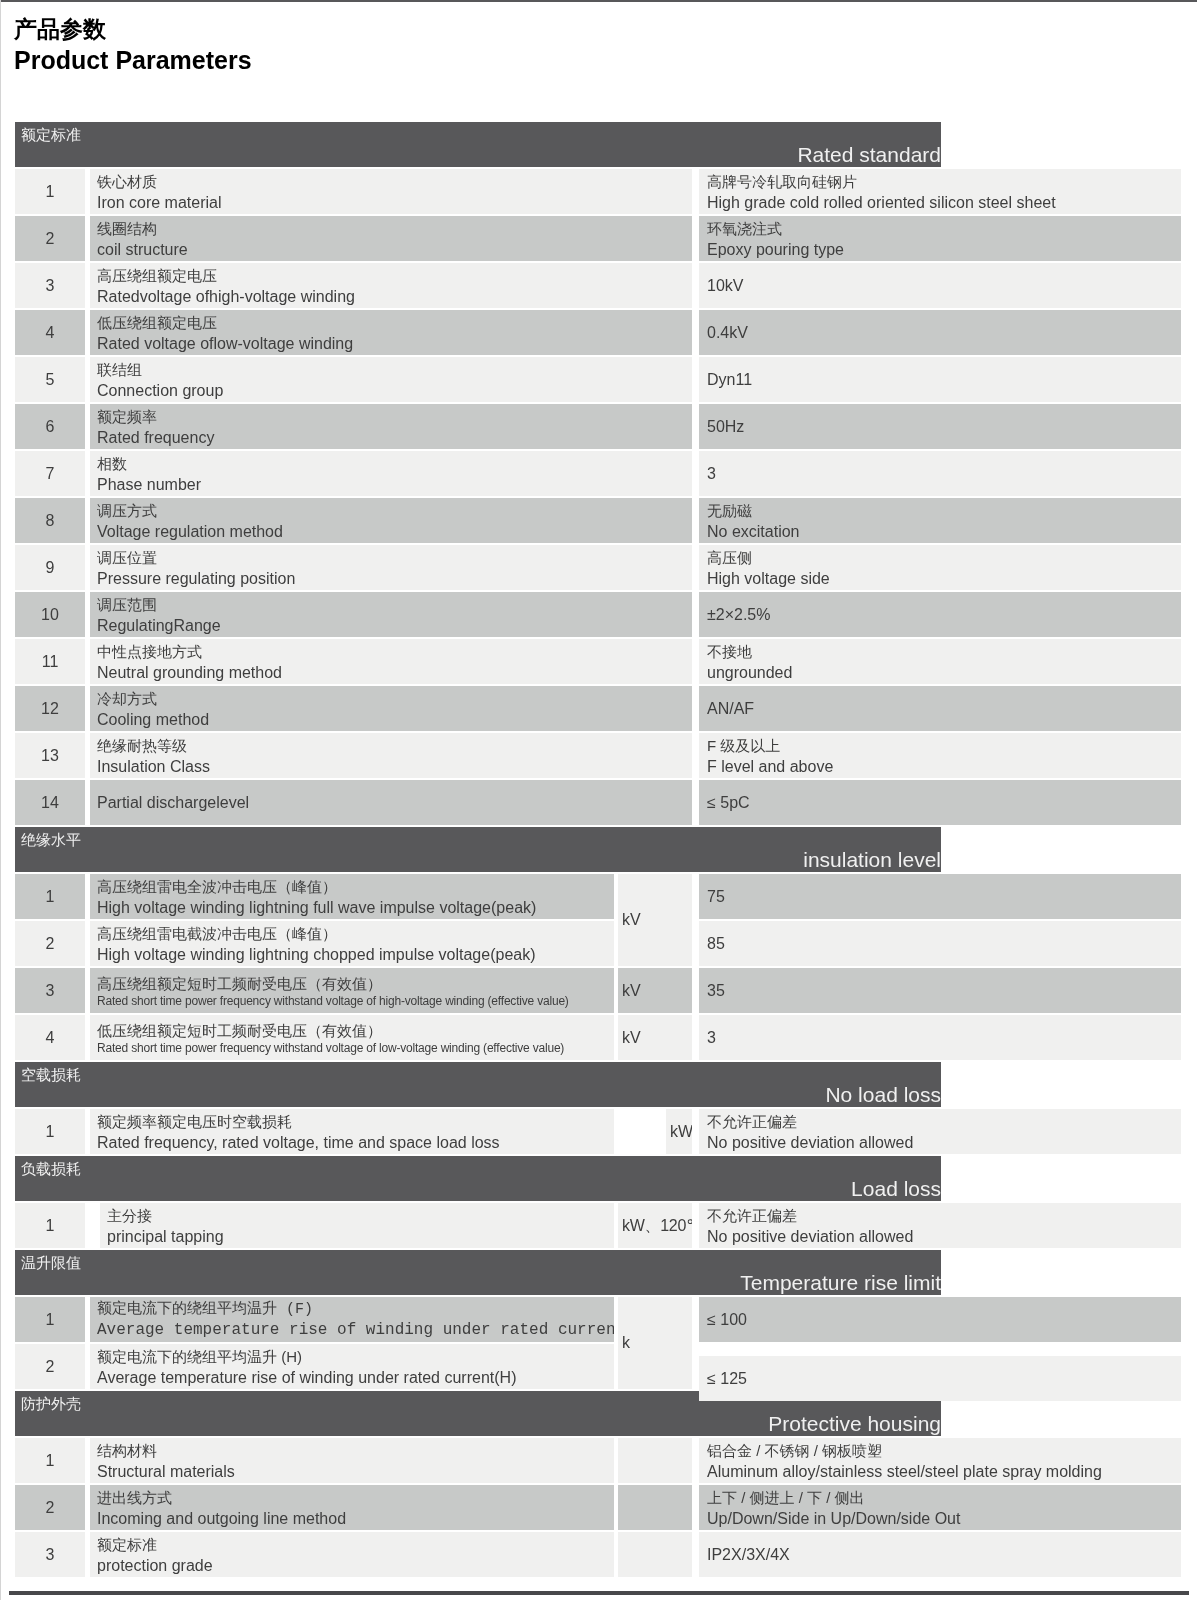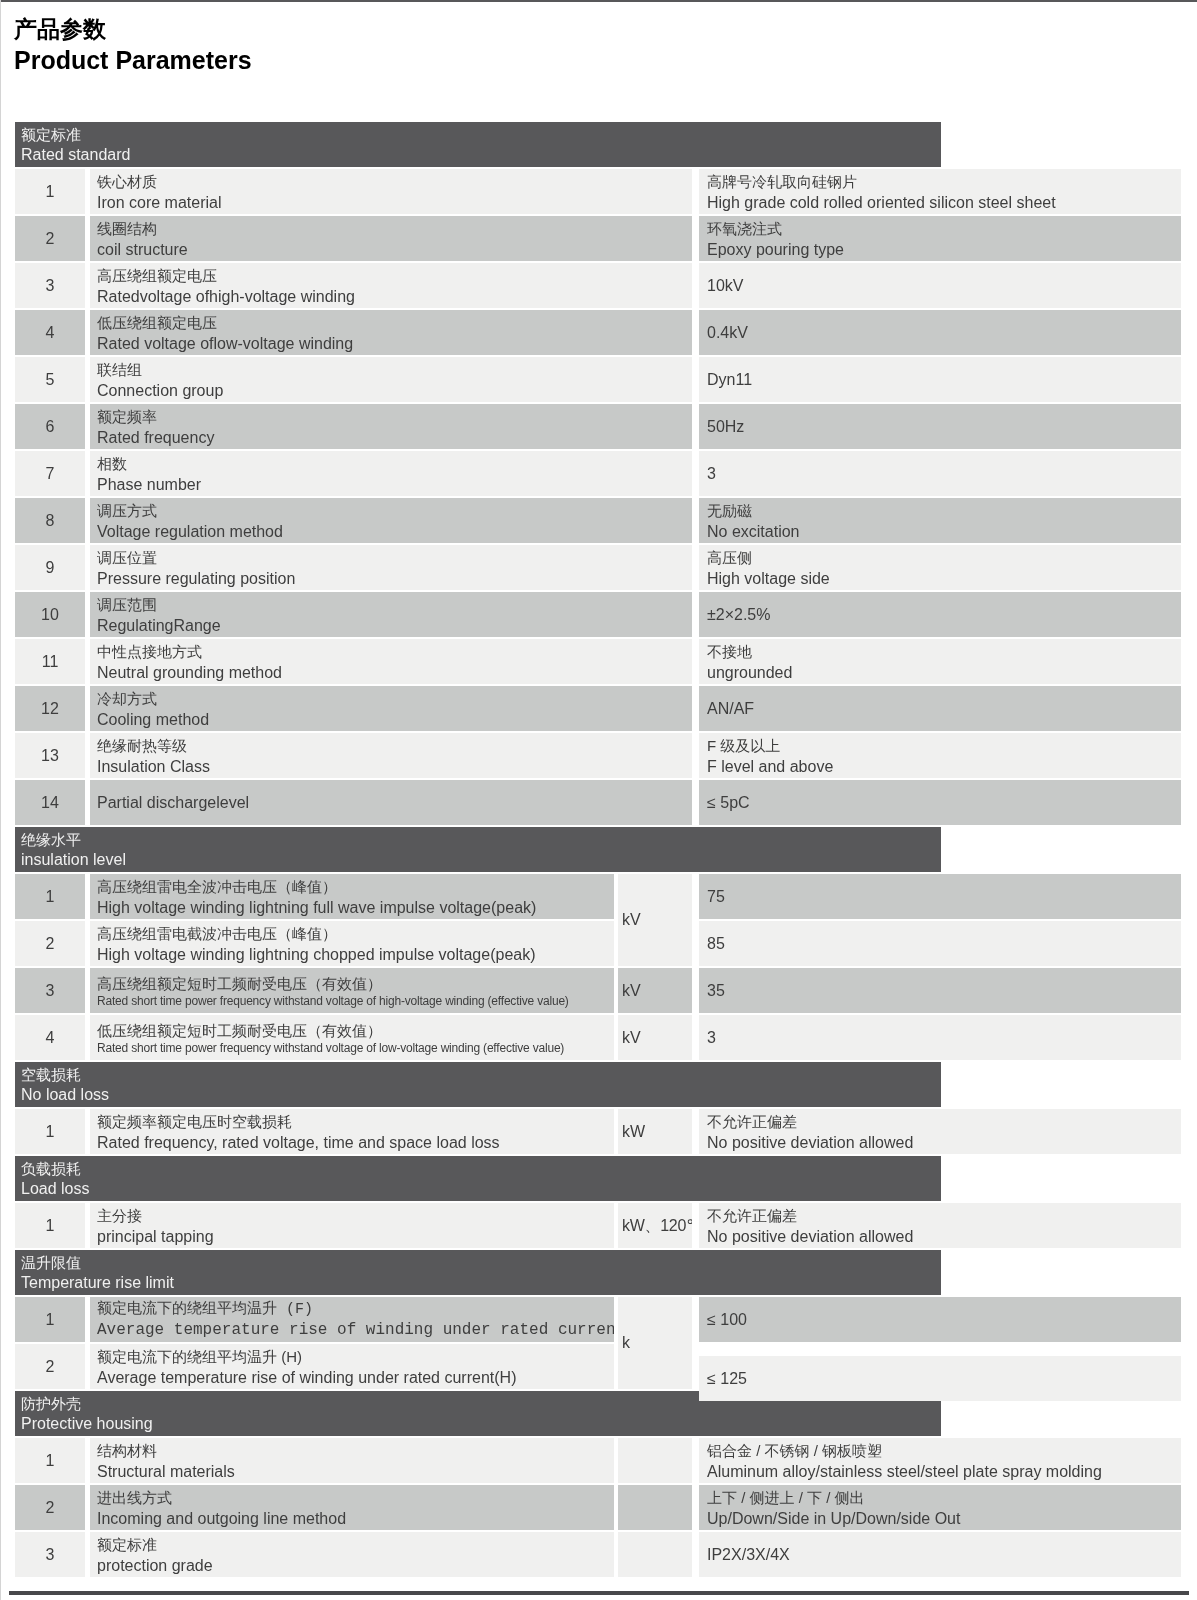--- a/index.html
+++ b/index.html
@@ -22,21 +22,21 @@
 
   .table-root{position:absolute;left:14px;top:122px;width:926px;}
 
   .sec-header{
     height:45px;margin-bottom:2px;background:var(--header-bg,#58585a);
     color:var(--header-text,#f0f0f0);
     display:flex;flex-direction:column;justify-content:center;
     padding-left:6px;box-sizing:border-box;
   }
   .sec-header .zh{font-size:15px;line-height:20px;}
-  .sec-header .en{font-size:16px;line-height:20px;}
+  .sec-header .en{font-size:21px;line-height:20px;text-align:right;}
 
   .grid{display:grid;grid-auto-rows:47px;background:#fff;}
   .grid.no-unit{grid-template-columns:75px 609px 482px;}
   .grid.with-unit{grid-template-columns:75px 528px 81px 482px;}
 
   .cell{box-sizing:border-box;height:100%;padding-bottom:2px;}
   .cell.g5{padding-right:5px;}
   .cell.g4{padding-right:4px;}
   .cell.g7{padding-right:7px;}
   .cell-inner{
@@ -396,21 +396,21 @@
           <div class="cell-inner num">
             <div class="line-single">1</div>
           </div>
         </div>
         <div class="cell g4 shade-light" style="grid-area: 1 / 2;">
           <div class="cell-inner label">
             <div class="line-zh">额定频率额定电压时空载损耗</div>
             <div class="line-en">Rated frequency, rated voltage, time and space load loss</div>
           </div>
         </div>
-        <div class="cell g7 shade-light" style="grid-area: 1 / 3;">
+        <div class="cell g7 shade-light" style="grid-area: 1 / 3; margin-left: 48px;">
           <div class="cell-inner unit">
             <div class="line-single">kW</div>
           </div>
         </div>
         <div class="cell shade-light" style="grid-area: 1 / 4;">
           <div class="cell-inner value">
             <div class="line-zh">不允许正偏差</div>
             <div class="line-en">No positive deviation allowed</div>
           </div>
         </div>
@@ -418,21 +418,21 @@
       <div class="sec-header">
         <div class="zh">负载损耗</div>
         <div class="en">Load loss</div>
       </div>
       <div class="grid with-unit">
         <div class="cell g5 shade-light" style="grid-area: 1 / 1;">
           <div class="cell-inner num">
             <div class="line-single">1</div>
           </div>
         </div>
-        <div class="cell g4 shade-light" style="grid-area: 1 / 2;">
+        <div class="cell g4 shade-light" style="grid-area: 1 / 2; margin-left: 10px;">
           <div class="cell-inner label">
             <div class="line-zh">主分接</div>
             <div class="line-en">principal tapping</div>
           </div>
         </div>
         <div class="cell g7 shade-light" style="grid-area: 1 / 3;">
           <div class="cell-inner unit small">
             <div class="line-single">kW、120℃</div>
           </div>
         </div>

